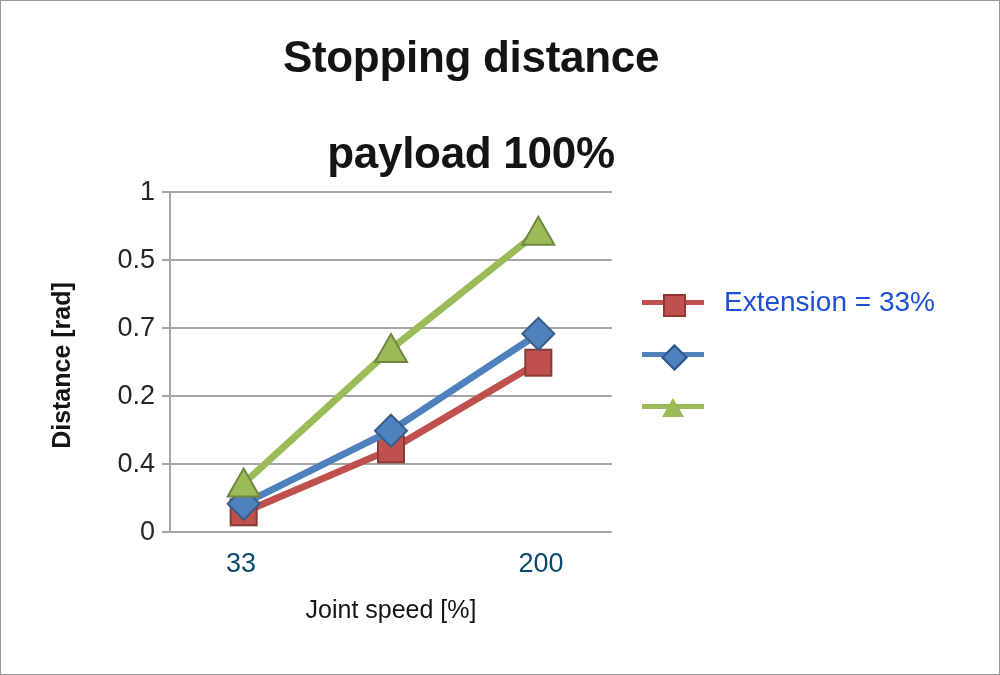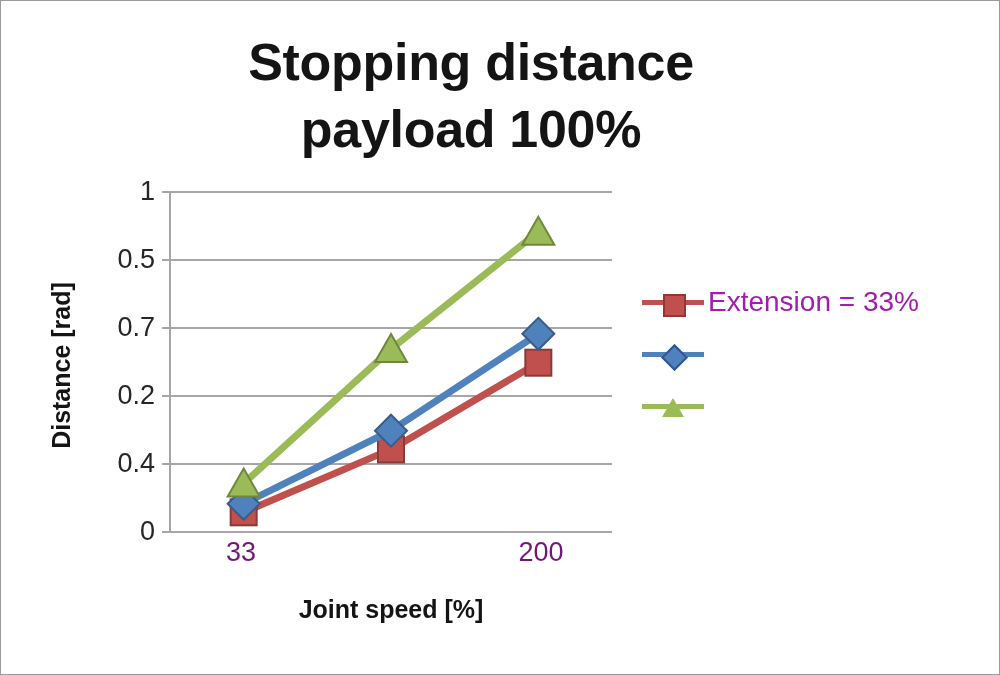--- a/index.html
+++ b/index.html
@@ -21,26 +21,26 @@
   }
 
   
   .chart-title {
     position: absolute;
     left: 120px;
     top: 28px;
     width: 700px;
     text-align: center;
     font-weight: bold;
-    font-size: 52px;
+    font-size: 44px;
     line-height: 1.28;
     color: #141414;
     letter-spacing: -0.3px;
   }
-  .chart-title .line2 { display: block; }
+  .chart-title .line2 { display: block; margin-top: 40px; }
 
   
   .plot-area {
     position: absolute;
     left: 169px;
     top: 190px;
     width: 442px;
     height: 340px;
   }
   .gridline {
@@ -77,34 +77,34 @@
     transform: translateY(-50%);
   }
   .ytick-wrap {
     position: absolute;
     left: 90px;
     width: 64px;
     height: 0;
   }
   .xtick-label {
     position: absolute;
-    top: 536px;
+    top: 547px;
     width: 120px;
     text-align: center;
     font-size: 27px;
-    color: #701a75;
+    color: #0c4a6e;
   }
   .axis-title-x {
     position: absolute;
     left: 169px;
     top: 594px;
     width: 442px;
     text-align: center;
     font-size: 25px;
-    font-weight: bold;
+    font-weight: normal;
     color: #141414;
   }
   .axis-title-y {
     position: absolute;
     left: -50px;
     top: 350px;
     width: 220px;
     text-align: center;
     font-size: 25px;
     font-weight: bold;
@@ -166,23 +166,23 @@
   .key-marker.tr {
     width: 0; height: 0;
     border-left: 11px solid transparent;
     border-right: 11px solid transparent;
     border-bottom: 19px solid #9bbb59;
     background: none;
     left: 20px; top: 7px;
   }
   .legend-label {
     font-size: 28px;
-    color: #a21caf;
+    color: #1d4ed8;
     white-space: nowrap;
-    margin-left: 4px;
+    margin-left: 20px;
   }
 </style>
 </head>
 <body>
 
 <div id="screenshot">
 
   <div class="chart-title">
     <span>Stopping distance</span>
     <span class="line2">payload 100%</span>

